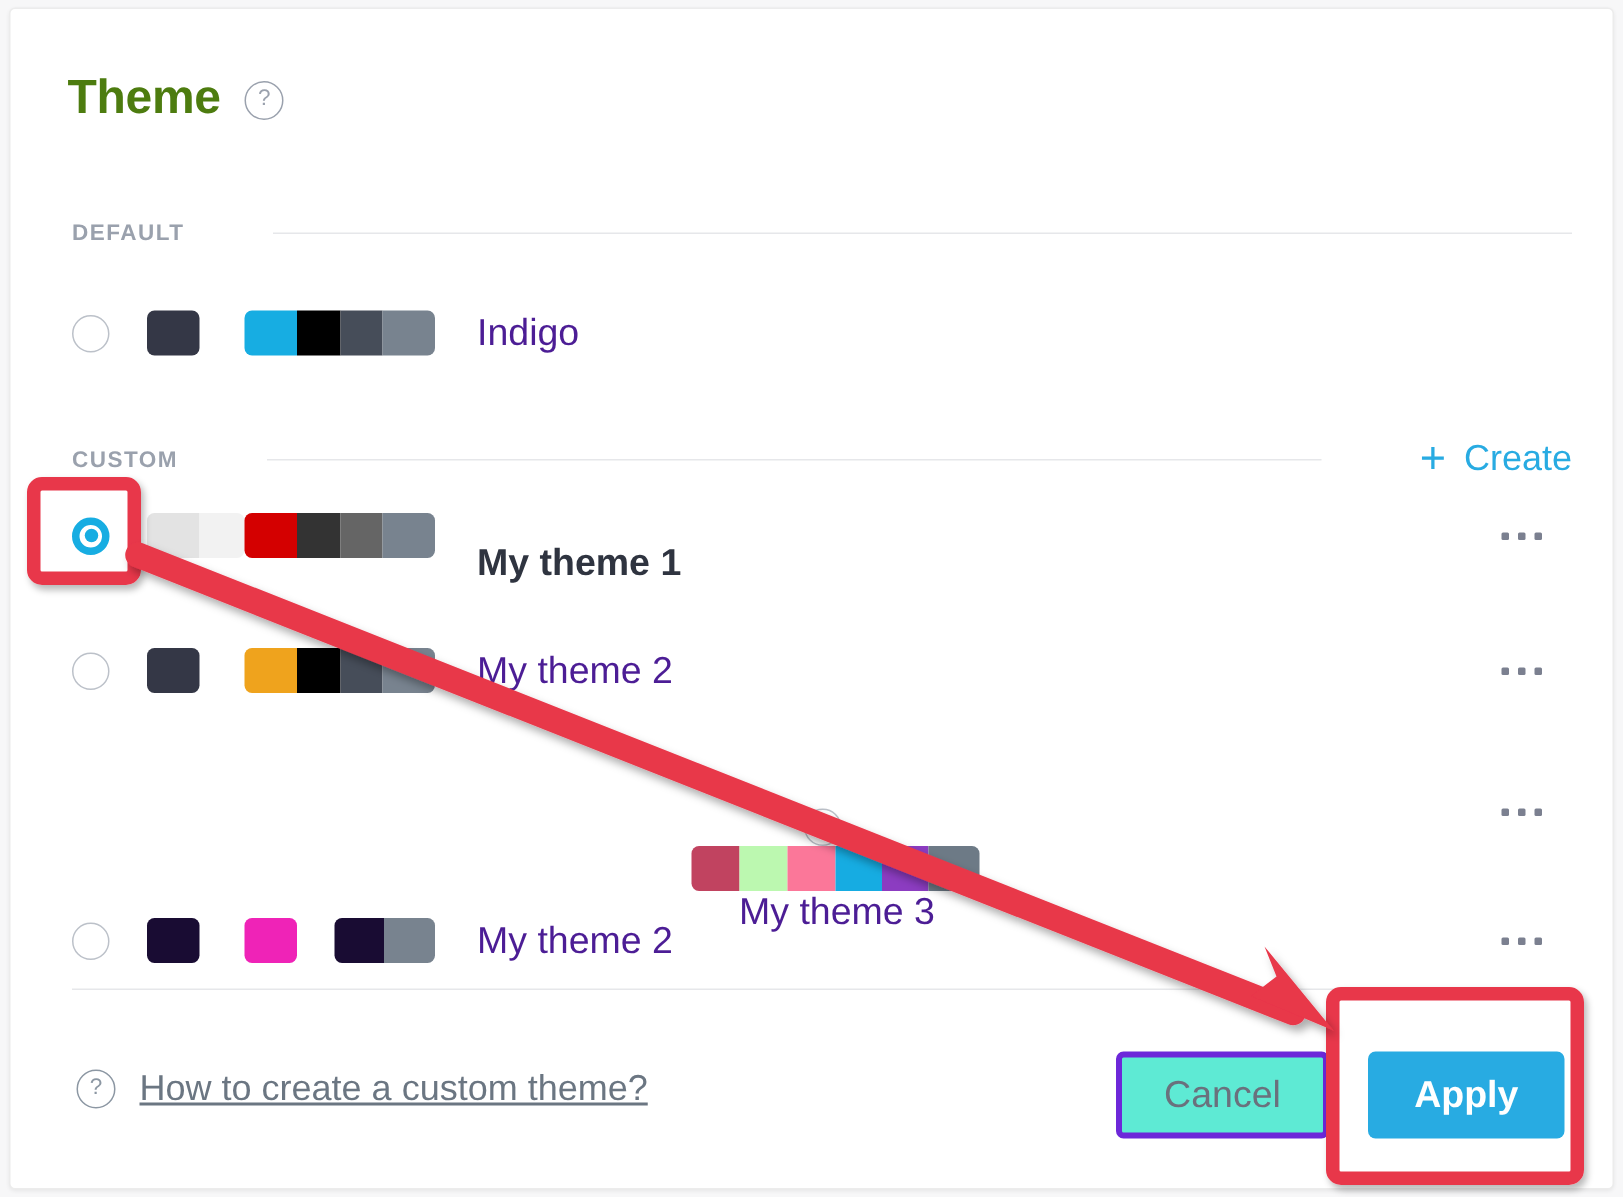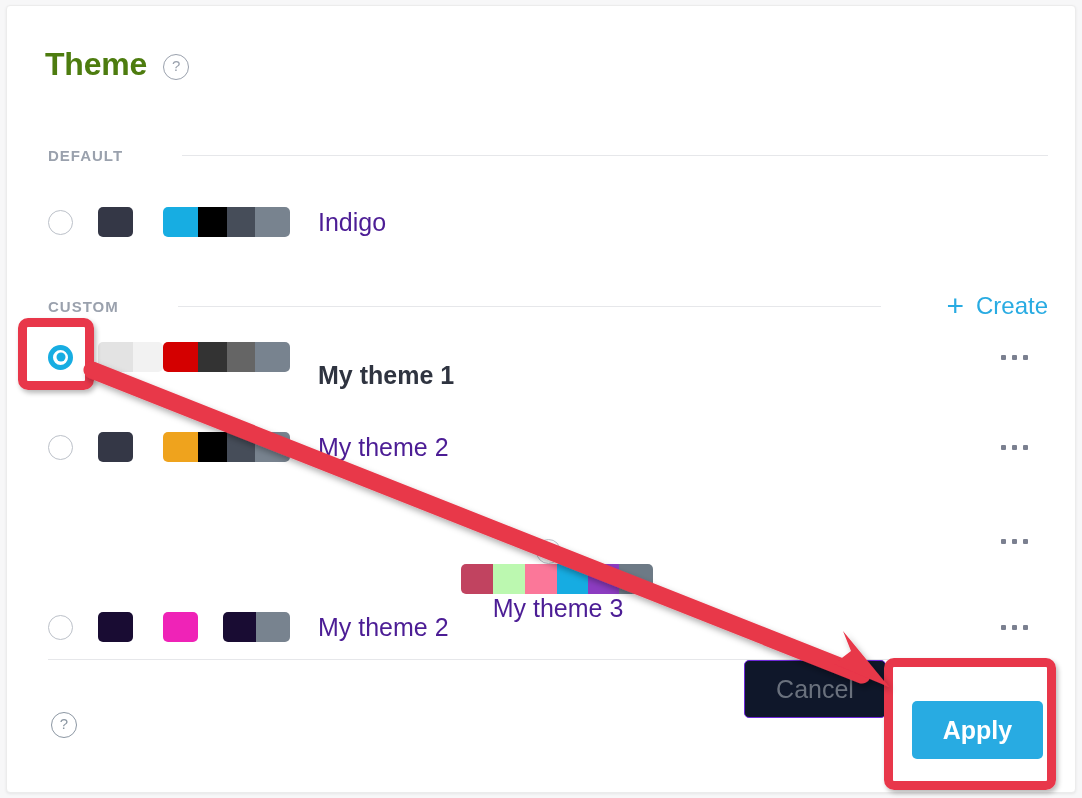--- a/index.html
+++ b/index.html
@@ -207,24 +207,24 @@
     border-radius: 5px;
     display: flex;
     align-items: center;
     justify-content: center;
     font-size: 25px;
     cursor: pointer;
     box-sizing: border-box;
   }
   #cancel-button {
     left: 737px;
-    top: 654px;
+    top: 695px;
     width: 142px;
-    background: #0f172a;
-    border: 1px solid #6d28d9;
+    background: #5eead4;
+    border: 4px solid #6d28d9;
     color: #6a717d;
   }
   #apply-button {
     left: 905px;
     top: 695px;
     width: 131px;
     background: #28abe2;
     color: #ffffff;
     font-weight: bold;
   }
@@ -344,20 +344,21 @@
           <i></i>
           <i></i>
         </div>
       </div>
     </div>
 
   <div class="footer-rule"></div>
 
   <div class="help-link-wrap">
     <div class="help-circle-sm">?</div>
+    <div class="help-link">How to create a custom theme?</div>
   </div>
 
   <div class="btn" id="cancel-button">Cancel</div>
   <div class="btn" id="apply-button">Apply</div>
 
 </div>
 
 <div id="annotation-layer">
   <div class="anno-box" id="anno-box-radio"></div>
   <div class="anno-box" id="anno-box-apply"></div>

